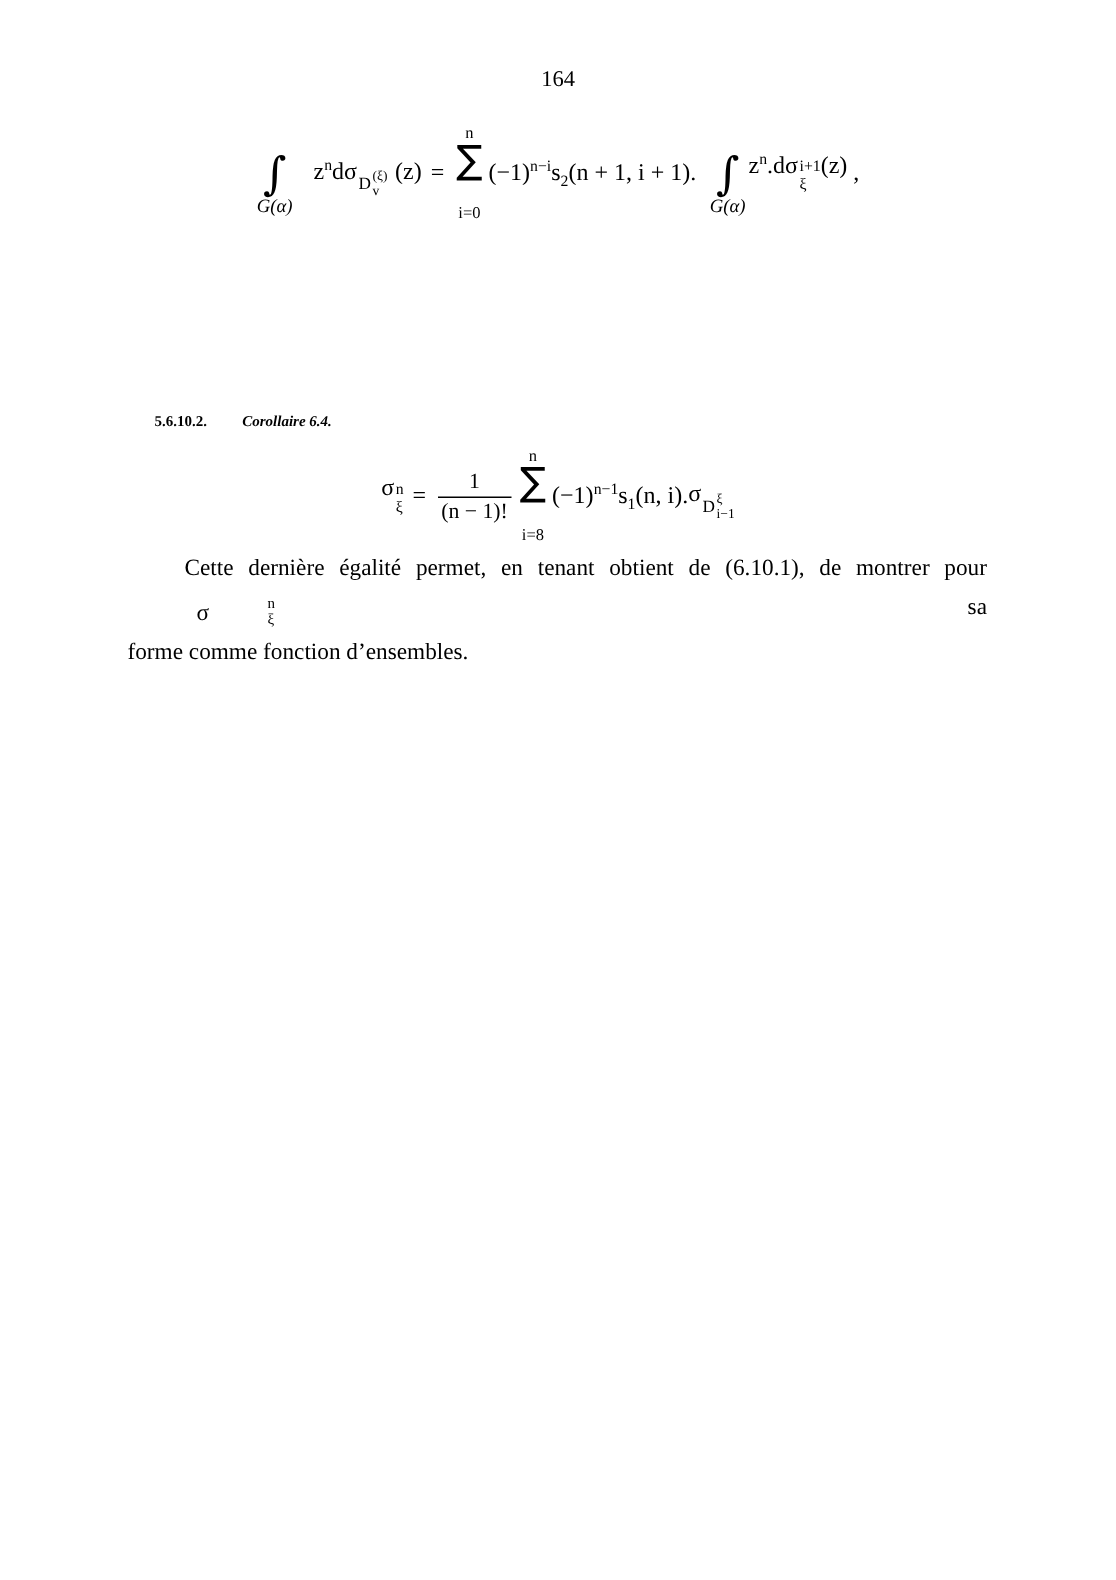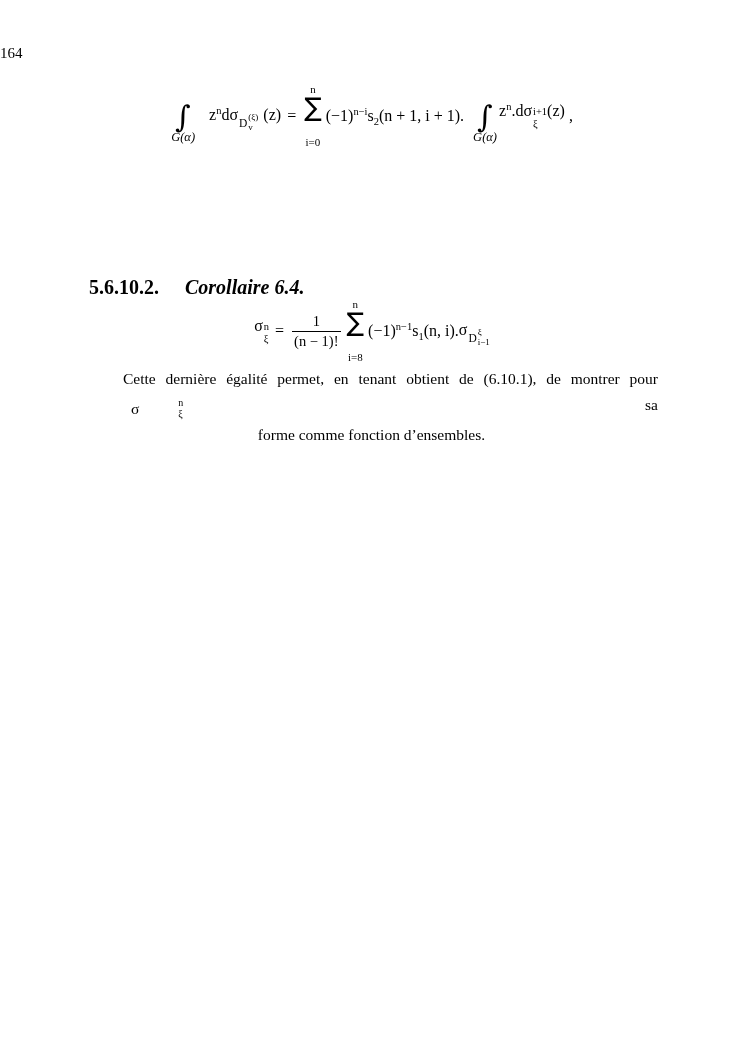--- a/index.html
+++ b/index.html
@@ -8,21 +8,21 @@
     background: #ffffff;
     color: #000000;
     font-family: "Liberation Serif", serif;
     position: relative;
     overflow: hidden;
   }
   .page { position: absolute; inset: 0; }
 
   .page-number {
     position: absolute; top: 45px; left: 0; width: 100%;
-    text-align: left; font-size: 15px;
+    text-align: center; font-size: 15px;
   }
 
   
   .equation {
     position: absolute; left: 0; right: 0;
     display: flex; align-items: center; justify-content: center;
     font-size: 16px; white-space: nowrap;
   }
   .eq1 { top: 84px;  height: 64px; }
   .eq2 { top: 299px; height: 64px; }
@@ -75,29 +75,29 @@
   
   .para { font-size: 15.5px; line-height: 22px; }
   .para1 { position: absolute; top: 166px; left: 85px; width: 590px; white-space: nowrap; }
   .bigp { font-size: 18.5px; line-height: 1; vertical-align: -1px; }
   .qed { font-size: 13px; margin-left: 6px; }
   .mathC { margin-left: 3px; }
 
   .para2 { position: absolute; top: 245px; left: 110px; }
 
   .heading {
-    position: absolute; top: 276px; left: 89px;
-    font-size: 20px; font-weight: bold;
+    position: absolute; top: 276px; left: 103px;
+    font-size: 10px; font-weight: bold;
   }
   .heading .num { margin-right: 21px; }
   .heading .title { font-style: italic; }
 
   .para3 { position: absolute; top: 366px; left: 85px; width: 573px; font-size: 15.5px; line-height: 26px; }
   .para3 .l1 { text-align: justify; text-align-last: justify; text-indent: 38px; }
-  .para3 .l2 { text-align: center; }
+  .para3 .l2 { text-align: left; }
   .imath { display: inline-flex; align-items: center; margin: 0 8px; vertical-align: -4px; }
   .imath .base { font-size: 15.5px; }
   .imath .vstack { font-size: 10px; }
 </style>
 </head>
 <body>
 
 <div class="page">
 
   <div class="page-number">164</div>

